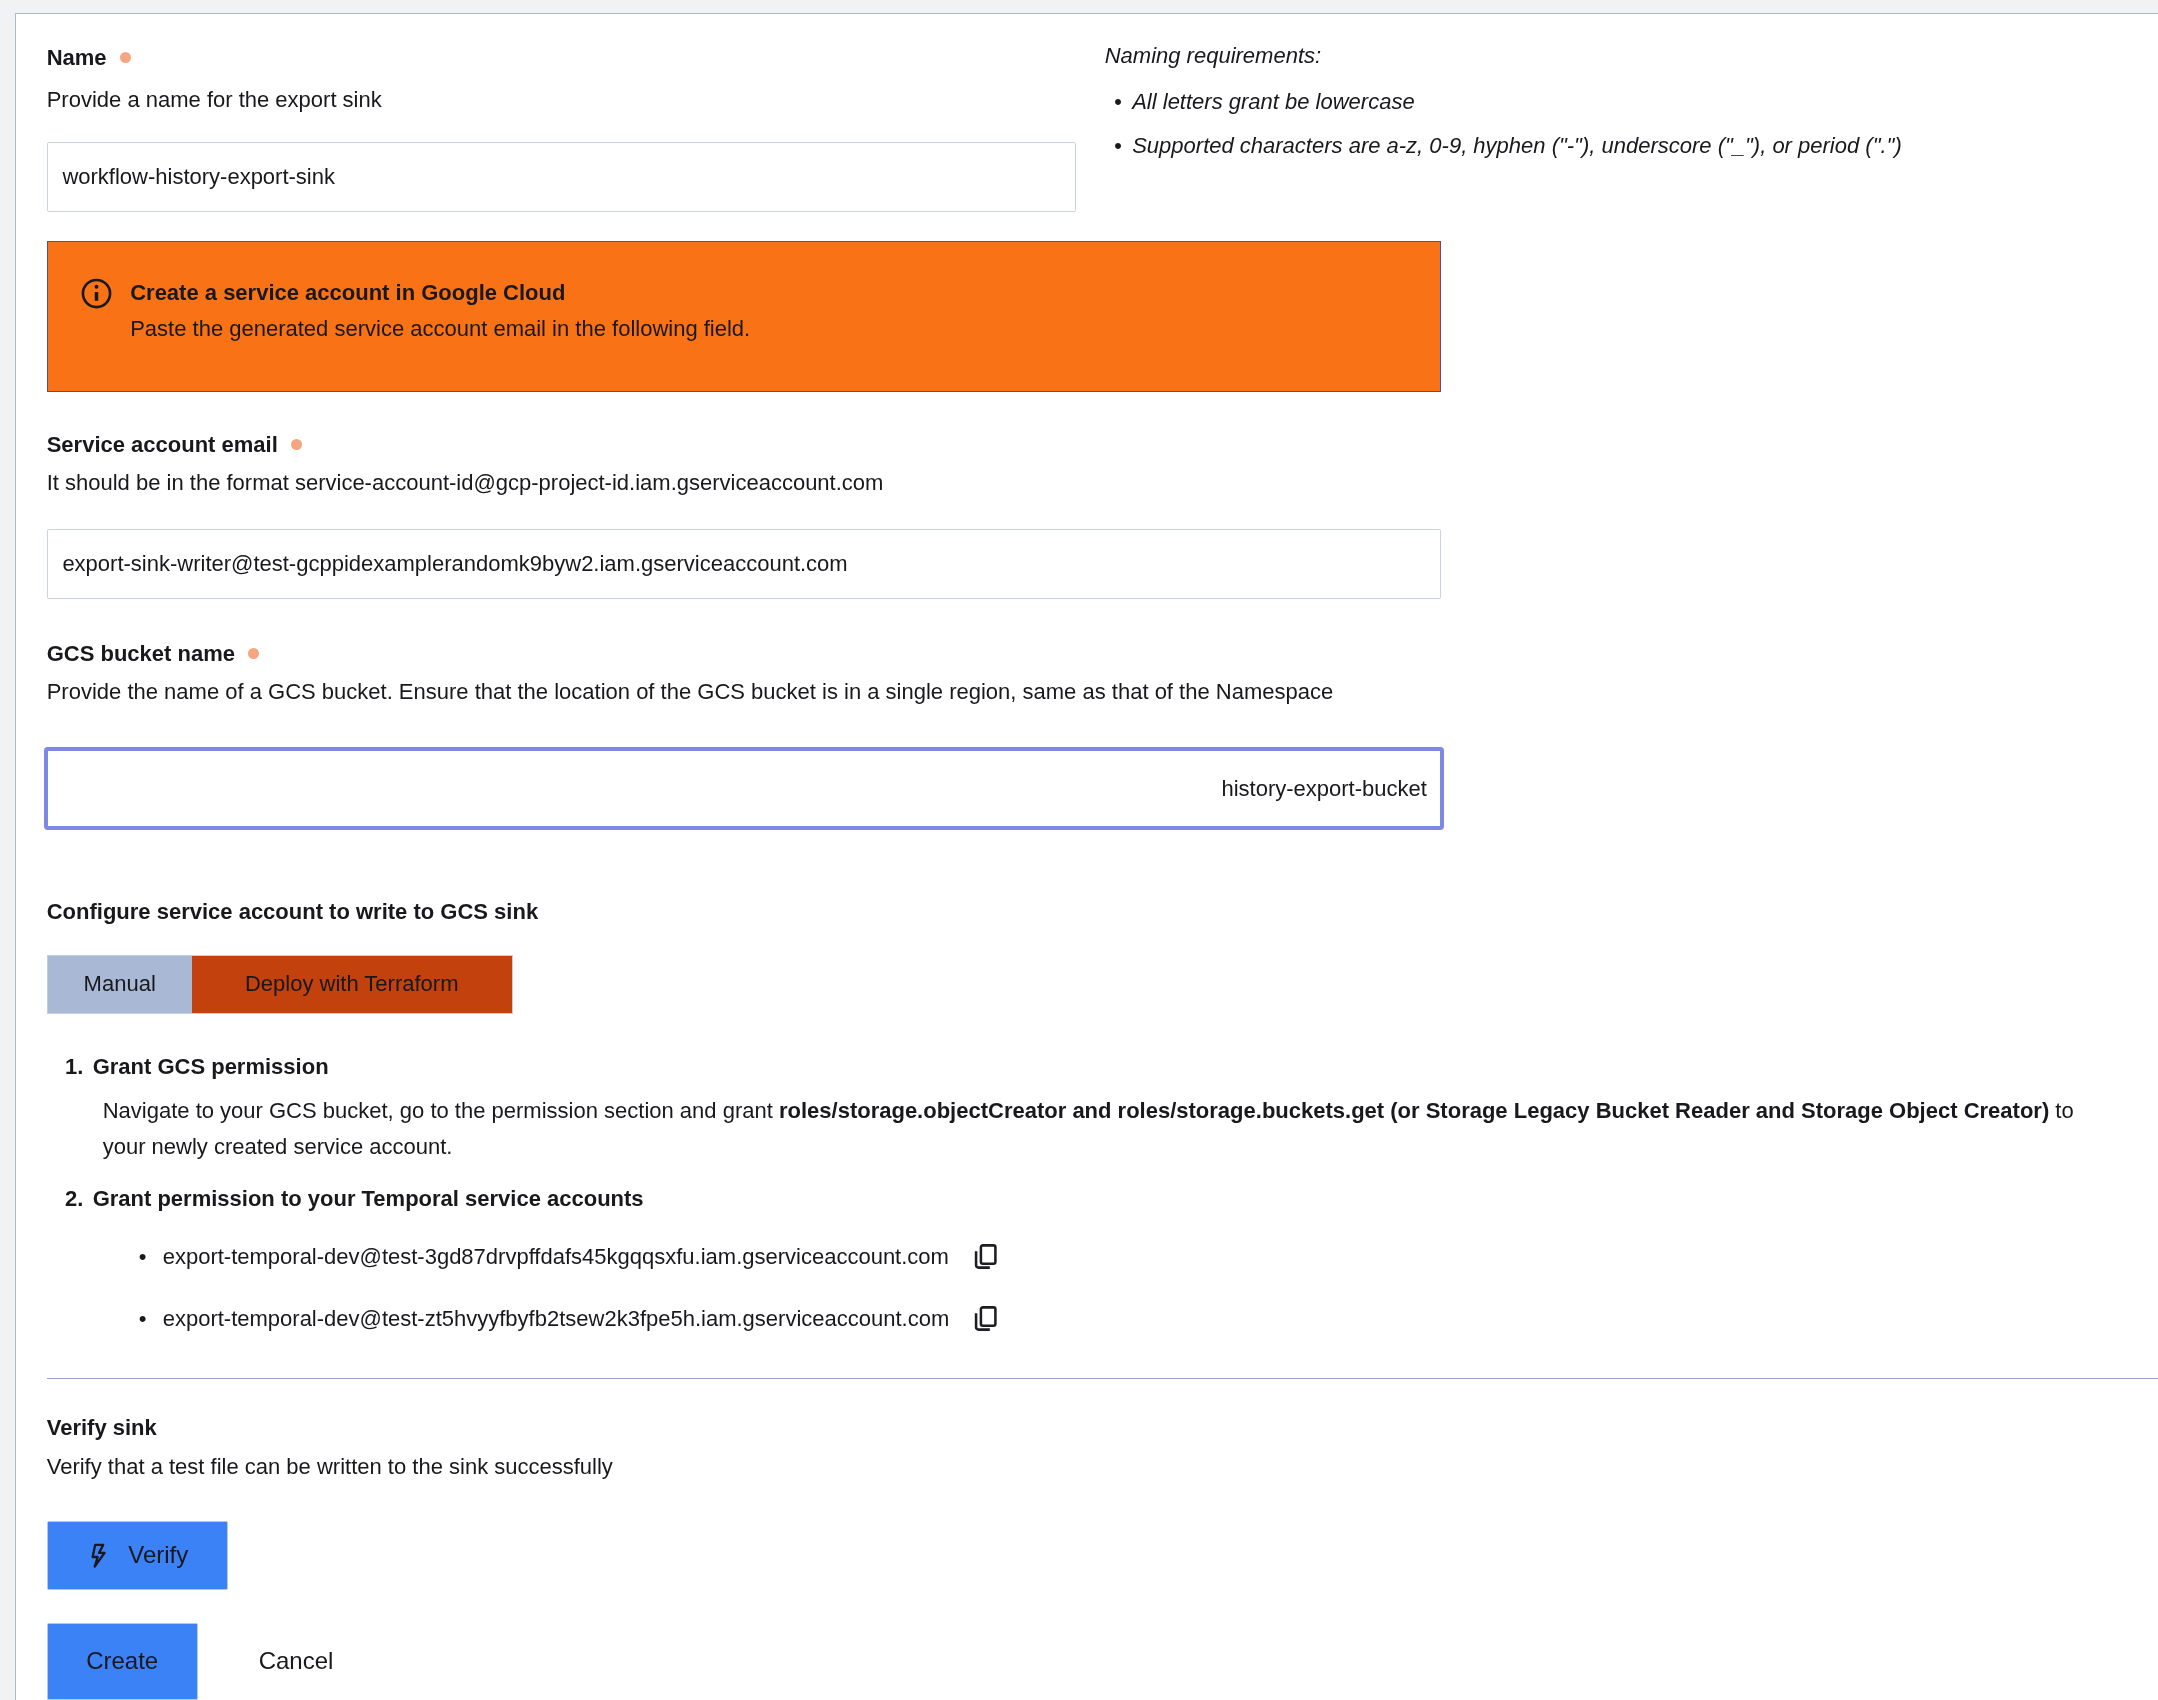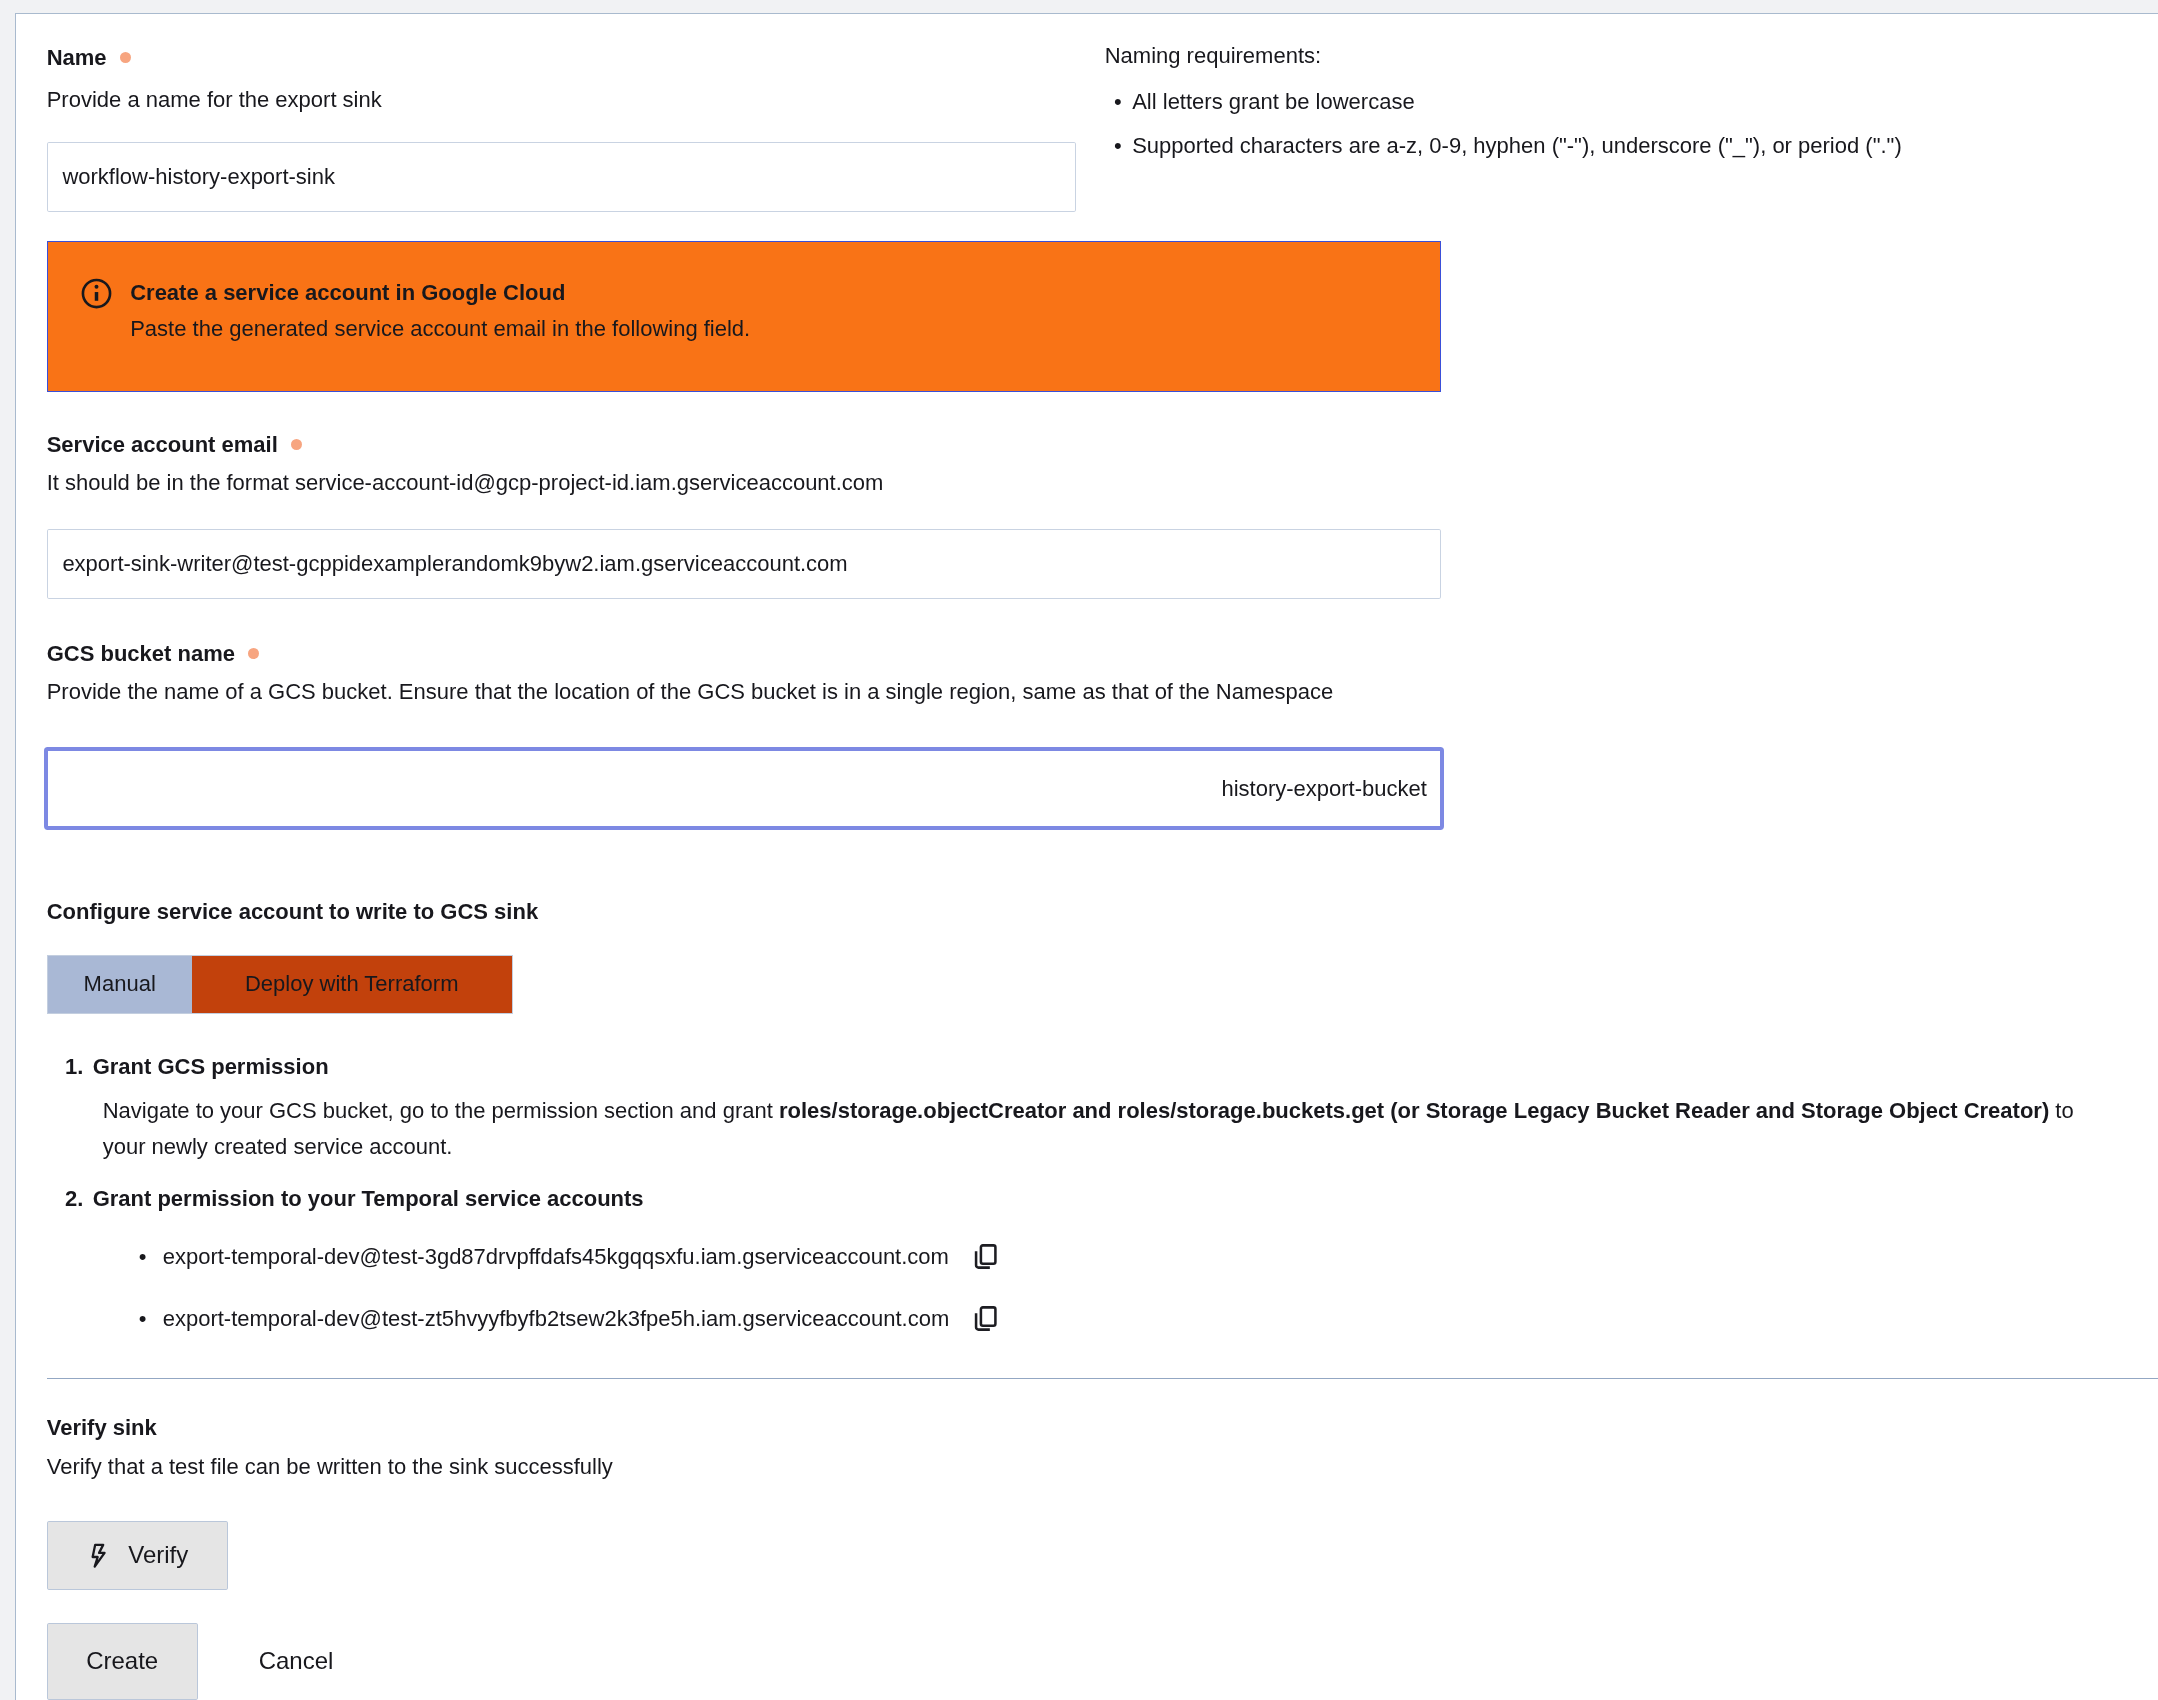--- a/index.html
+++ b/index.html
@@ -57,21 +57,21 @@
     display: flex; align-items: flex-start;
     padding: 33px 0 0 31px;
   }
   .info-icon { flex: 0 0 auto; margin-top: 1.8px; }
   .info-text { margin-left: 16.5px; }
   .info-title { font-weight: 700; line-height: 35px; }
   .info-body { line-height: 37px; }
 
   .naming {
     position: absolute;
-    left: 1089px; top: 26px;
+    left: 1089px; top: 26px; font-style: italic;
   }
   .naming-title { line-height: 31px; }
   .naming-list { margin-top: 14.7px; }
   .naming-item { display: flex; line-height: 31px; white-space: nowrap; }
   .naming-item + .naming-item { margin-top: 13px; }
   .bullet-marker { width: 27.5px; text-align: left; padding-left: 9.2px; flex: 0 0 auto; }
 
   .section-title { margin-top: 66px; font-weight: 700; font-size: 22px; line-height: 31px; }
 
   .tab-group {
@@ -112,21 +112,21 @@
   .divider {
     margin-top: 44px;
     width: 2113px;
     border-top: 1.8px solid #93a7c3;
   }
 
   .verify-title { margin-top: 33px; font-weight: 700; line-height: 31px; }
   .verify-desc { margin-top: 7.3px; line-height: 31px; }
 
   .btn {
-    background: #e5e5e5;
+    background: #3b82f6;
     border: 1.8px solid #bac7da;
     border-radius: 1.8px;
     font-family: "Liberation Sans", sans-serif;
     font-size: 24px; color: #18181d;
     display: inline-flex; align-items: center; justify-content: center;
     cursor: pointer;
   }
   .verify-btn {
     margin-top: 39px;
     width: 181px; height: 69px; gap: 14.7px;

